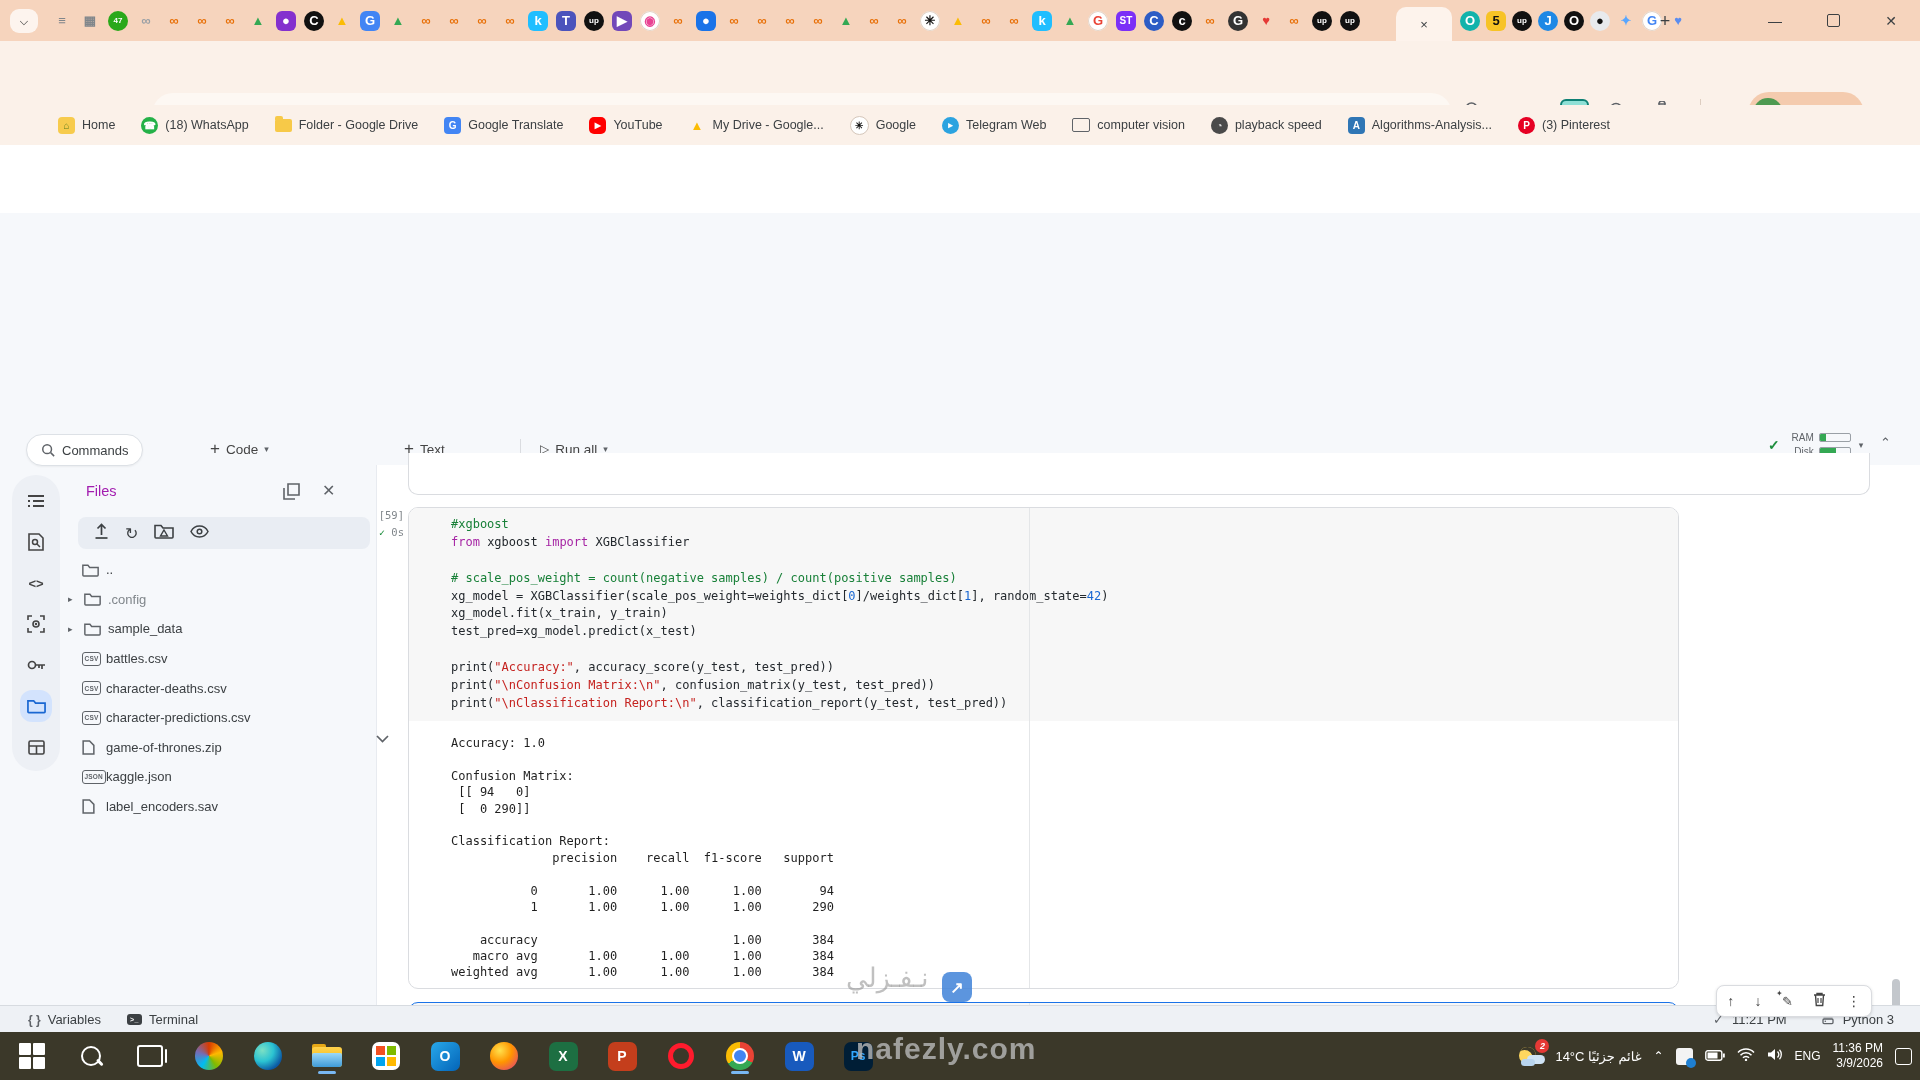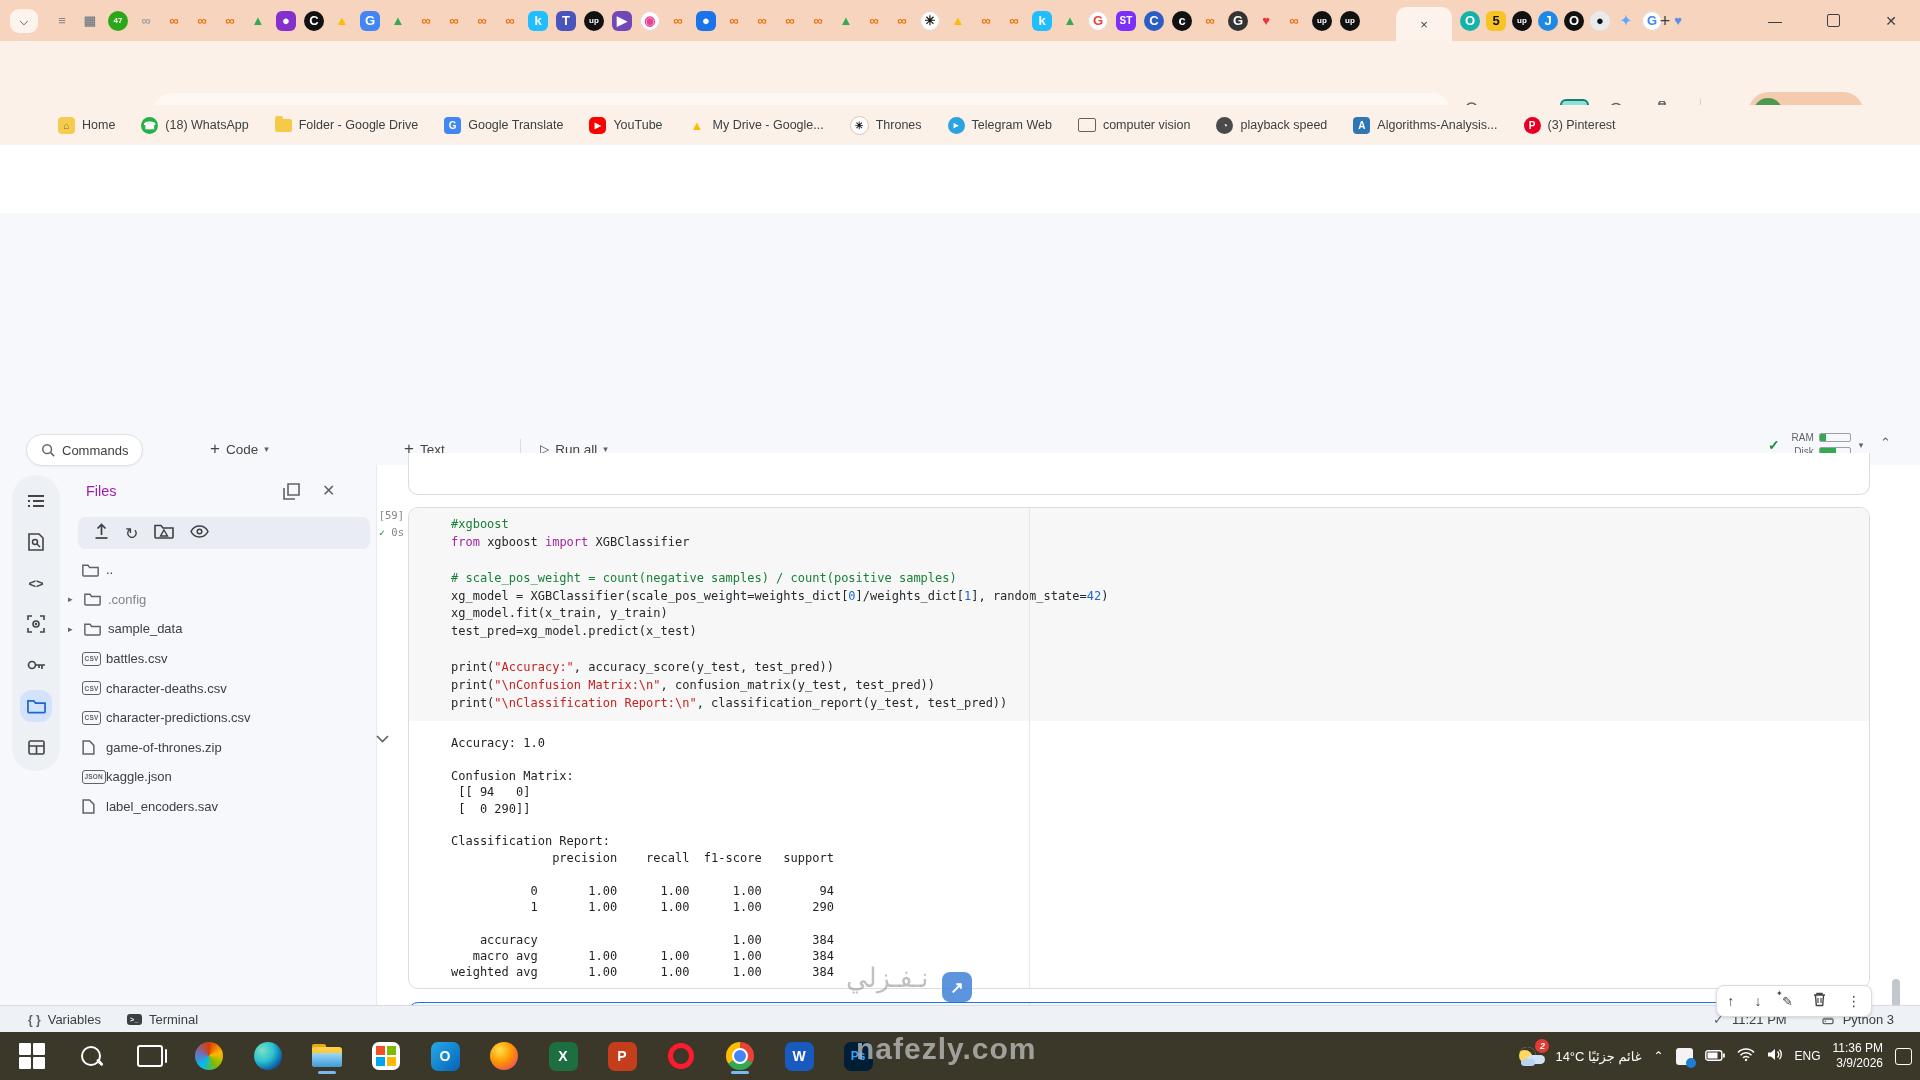--- a/index.html
+++ b/index.html
@@ -105,21 +105,21 @@
   .frow .fico{width:24px;display:flex;align-items:center}
   .frow .fname{font-size:13px;color:#3c4043}
   .frow .fname.dim{color:#80868b}
   .ftag{border:1.2px solid #5f6368;border-radius:3px;color:#5f6368;font-size:6.5px;font-weight:bold;padding:2.5px 1.5px;letter-spacing:.2px}
   .splitter{position:absolute;left:376px;top:252px;width:1px;height:753px;background:#e8ebf0}
 
   
   .nb{position:absolute;left:377px;top:252px;width:1543px;height:753px;background:#fff}
   .prevstub{position:absolute;left:408px;top:240px;width:1462px;height:42px;background:#fff;
             border:1px solid #dadce0;border-top:none;border-radius:0 0 10px 10px;box-sizing:border-box}
-  .cell{position:absolute;left:408px;width:1462px;background:#fff;border:1px solid #dadce0;border-radius:10px;
+  .cell{position:absolute;left:408px;width:1271px;background:#fff;border:1px solid #dadce0;border-radius:10px;
         box-sizing:border-box;overflow:hidden}
   #cell59{top:294px;height:482px}
   #cell60{top:789px;height:217px;border:1.6px solid #1a73e8;border-radius:10px 10px 0 0;background:#f7f7f7}
   .codearea{background:#f7f7f7;padding:8px 0 8px 42px;position:relative}
   #cell60 .codearea{background:transparent;padding-top:11px}
   .ruler{position:absolute;left:620px;top:0;bottom:0;border-left:1px solid #e4e6e8;pointer-events:none}
   .cl{white-space:pre;height:17.9px;line-height:17.9px;font-family:"DejaVu Sans Mono",monospace;font-size:12px;color:#24292e}
   .tk-k{color:#a625a4}.tk-c{color:#188038}.tk-s{color:#c5221f}.tk-n{color:#1967d2}.tk-d{color:#24292e}
   .tk-sel{background:#9ec1f7;color:#188038}
   .tk-hl{background:#dde7f5;border-radius:2px}
@@ -464,21 +464,21 @@
       <div class="bm">
         <span class="bmi" style="background:#ff0000;color:#fff;border-radius:5px;font-size:8px">▶</span>
         <span class="lbl">YouTube</span>
       </div>
       <div class="bm">
         <span class="bmi" style="color:#fbbc04;font-size:13px">▲</span>
         <span class="lbl">My Drive - Google...</span>
       </div>
       <div class="bm">
         <span class="bmi" style="background:#fff;color:#111;border:1px solid #d5c7bb;border-radius:50%">✳</span>
-        <span class="lbl">Thrones</span>
+        <span class="lbl">Google</span>
       </div>
       <div class="bm">
         <span class="bmi" style="background:#2ba3e0;color:#fff;border-radius:50%;font-size:9px">▸</span>
         <span class="lbl">Telegram Web</span>
       </div>
       <div class="bm">
         <span class="foldo"></span>
         <span class="lbl">computer vision</span>
       </div>
       <div class="bm">

